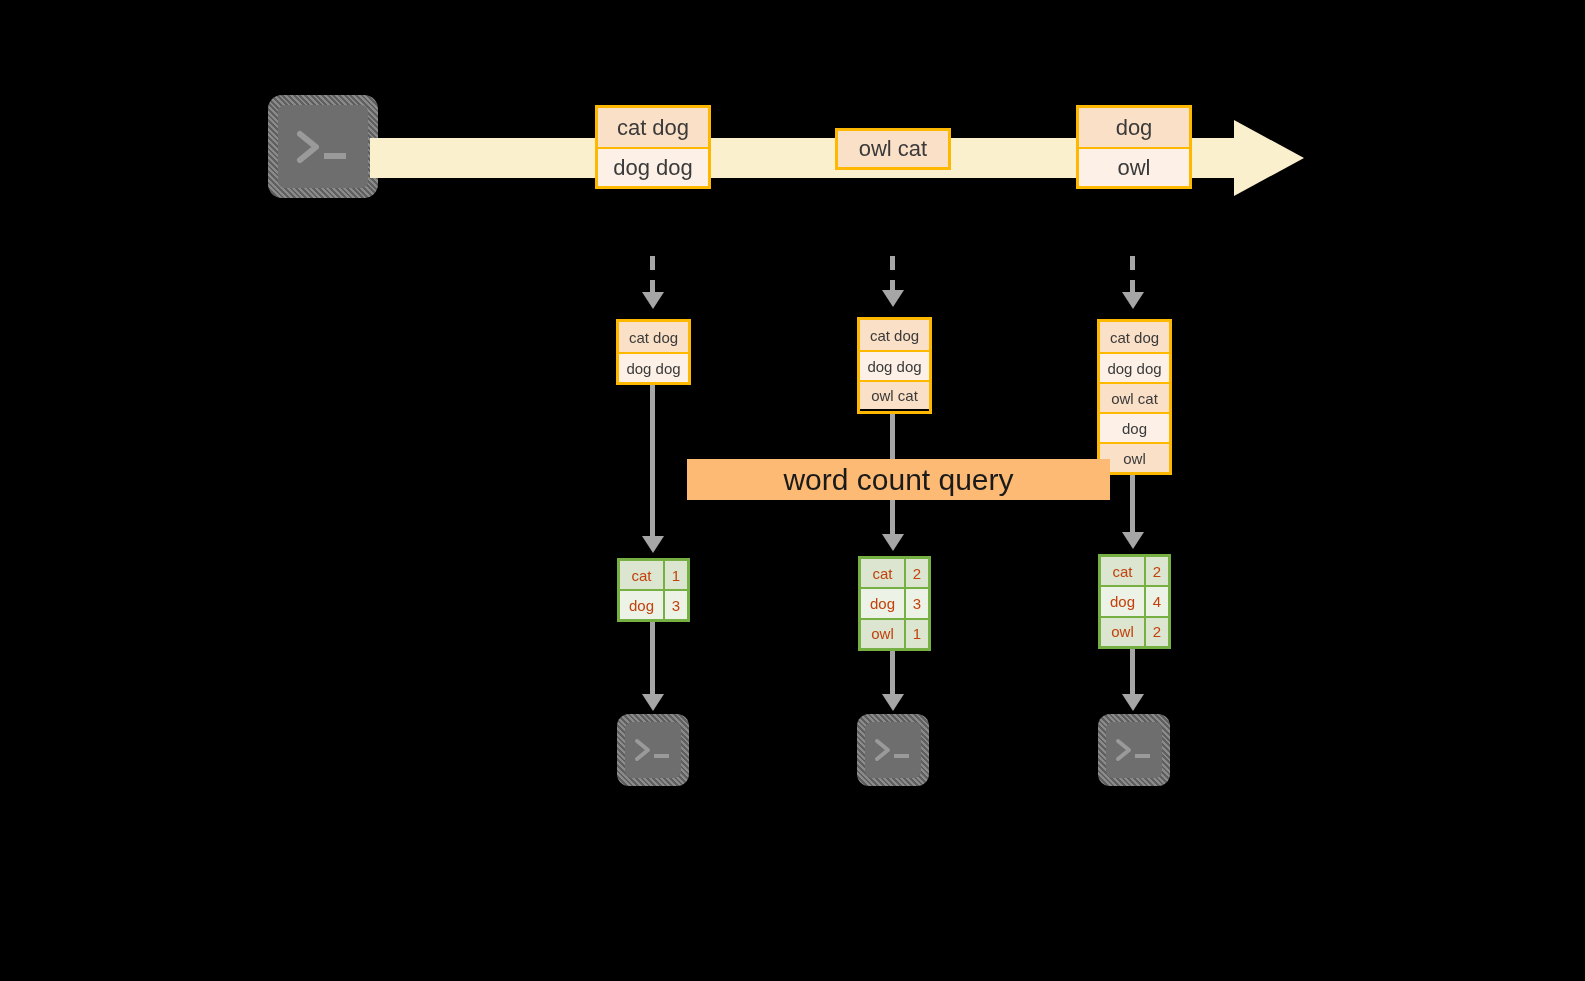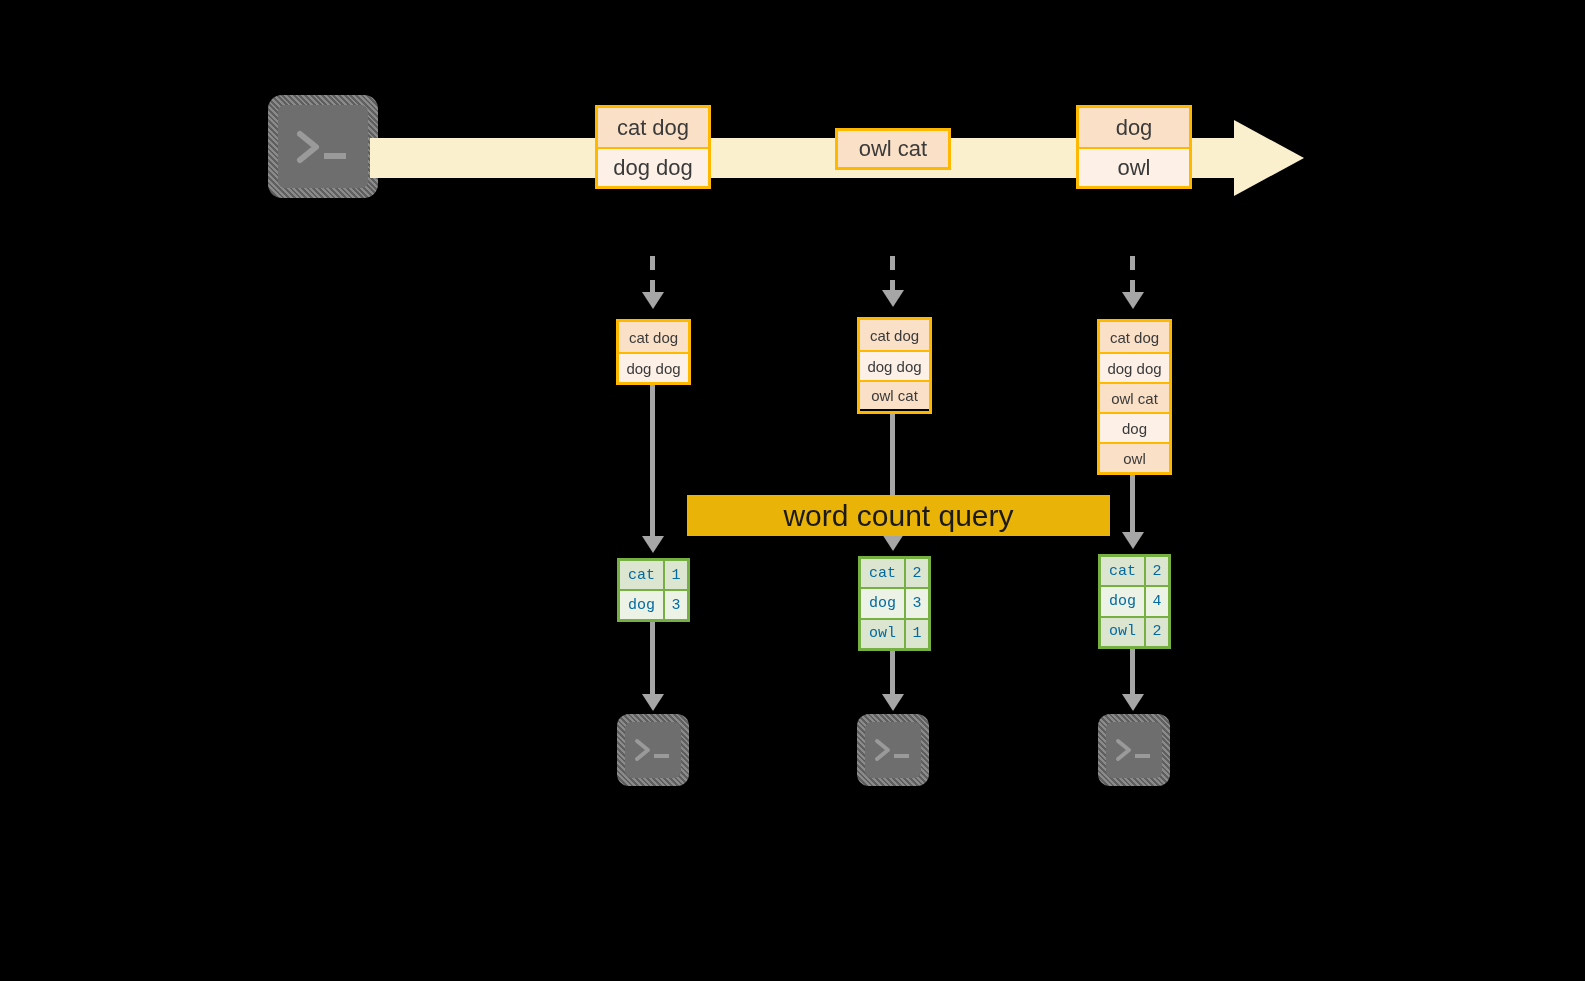--- a/index.html
+++ b/index.html
@@ -33,37 +33,37 @@
   .orow.d{background:#FBE0C8;}
   .orow.l{background:#FDF1E7;}
   .orow.sep{border-top:2px solid #FFB800;}
 
   
   .gbox{position:absolute;box-sizing:border-box;border:3px solid #76B043;
         display:flex;flex-direction:column;}
   .grow{display:flex;flex:1 1 auto;}
   .grow+.grow{border-top:2px solid #76B043;}
   .gcell{box-sizing:border-box;display:flex;align-items:center;
-         justify-content:center;color:#0369a1;font-family:Liberation Mono, monospace;}
+         justify-content:center;color:#c2410c;}
   .gcell.k{border-right:2px solid #76B043;}
   .grow.d .gcell{background:#DCE5D0;}
   .grow.l .gcell{background:#EDF2E7;}
 
   
   .vline{position:absolute;width:5px;background:#A6A6A6;}
   .vdash{position:absolute;width:5px;
          background:repeating-linear-gradient(#A6A6A6 0 14px,transparent 14px 24px);}
   .ahead{position:absolute;width:0;height:0;
          border-left:11px solid transparent;
          border-right:11px solid transparent;
          border-top:17px solid #A6A6A6;}
 
   
-  .wband{position:absolute;background:#eab308;display:flex;
-         align-items:center;justify-content:center;color:#1a1a1a;margin-top:36px;}
+  .wband{position:absolute;background:#fdba74;display:flex;
+         align-items:center;justify-content:center;color:#1a1a1a;}
 </style>
 </head>
 <body>
 
 <div id="stage">
 
   <div class="term" style="left:268px;top:95px;width:110px;height:103px;">
     <div class="inner"></div>
     <svg width="62" height="34" viewBox="0 0 62 34">
       <path d="M8 4 L24 17 L8 30" fill="none" stroke="#9a9a9a" stroke-width="6" stroke-linecap="round" stroke-linejoin="round"></path>

